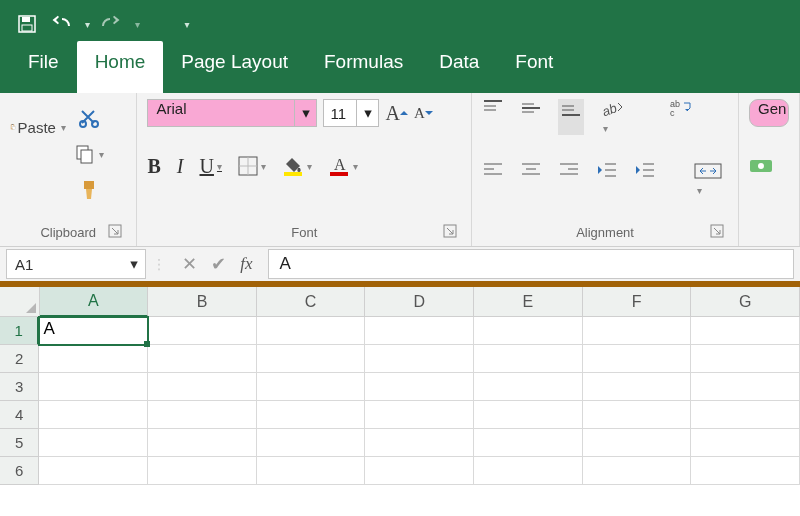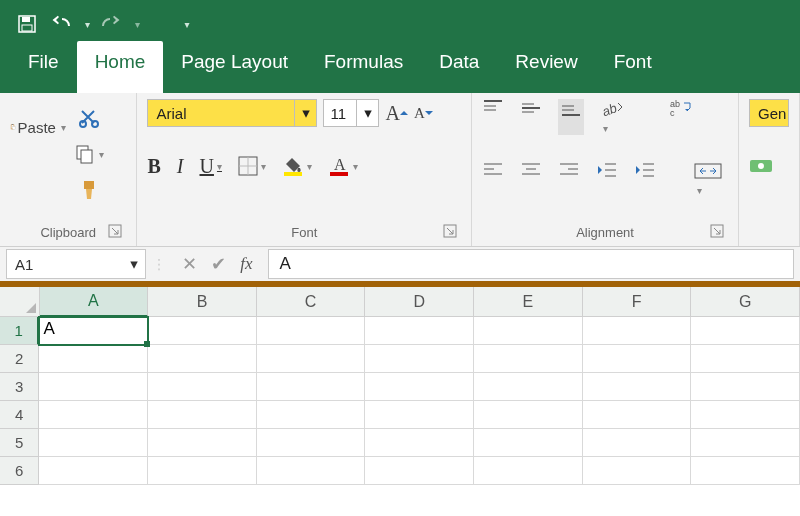--- a/index.html
+++ b/index.html
@@ -90,22 +90,22 @@
   .paste-big .paste-text { font-size:15px; color:#444; }
   .small-stack { display:flex; flex-direction:column; gap:10px; padding-top:6px;}
   .icon-btn {
     display:flex; align-items:center; justify-content:center;
     height:26px;
   }
   .chev { font-size:10px; color:#888; margin-left:3px; }
   
   .font-row { display:flex; gap:6px; align-items:center; }
   .font-name {
-    background:#fde047; border:1px solid #bdbdbd; height:28px;
-    width:170px; display:flex; align-items:center;
+    background:#f9a8d4; border:1px solid #bdbdbd; height:28px;
+    width:170px; display:flex; 
     padding:0 8px; font-size:15px; color:#222; position:relative;
   }
   .dd-btn { position:absolute; right:0; top:0; bottom:0; width:22px;
     border-left:1px solid #bdbdbd; display:flex; align-items:center; justify-content:center;}
   .font-size {
     background:#fff; border:1px solid #bdbdbd; height:28px;
     width:56px; display:flex; align-items:center;
     padding:0 6px; font-size:15px; color:#222; position:relative;
   }
   .font-row2 { display:flex; gap:16px; align-items:center; margin-top:18px; }
@@ -179,21 +179,20 @@
   <div style="width:18px"></div>
   <div class="qat-btn" style="color:#cfe6da;font-size:10px;">▾</div>
 </div>
 
 <div class="tabstrip">
   <div class="tab">File</div>
   <div class="tab active">Home</div>
   <div class="tab">Page Layout</div>
   <div class="tab">Formulas</div>
   <div class="tab">Data</div>
-  <div class="tab">Review</div>
   <div class="tab">Font</div>
 </div>
 
 <div class="ribbon">
 
   <div class="group" style="width:138px">
     <div class="group-body">
       <div class="paste-big">
         <svg width="40" height="48" viewBox="0 0 40 48">
           <rect x="6" y="6" width="24" height="34" rx="2" fill="#c68a3c"></rect>
@@ -389,21 +388,21 @@
       <span>Alignment</span>
       <svg class="launcher" viewBox="0 0 14 14">
           <rect x="1" y="1" width="12" height="12" fill="none" stroke="#888"></rect>
           <path d="M4 4l6 6M10 6v4H6" stroke="#888" fill="none"></path>
         </svg>
     </div>
   </div>
 
   <div class="group" style="flex:1">
     <div class="group-body" style="flex-direction:column;">
-      <div class="font-name" style="width:40px;">
+      <div class="font-name" style="width:40px;border-radius:9px;">
         <span>Gen</span>
       </div>
       <div class="icon-btn" style="margin-top:18px">
         <svg width="26" height="20" viewBox="0 0 26 20">
             <rect x="1" y="4" width="22" height="12" rx="2" fill="#6fbf73"></rect>
             <circle cx="12" cy="10" r="3" fill="#fff"></circle>
           </svg>
       </div>
     </div>
     <div class="group-title"></div>

